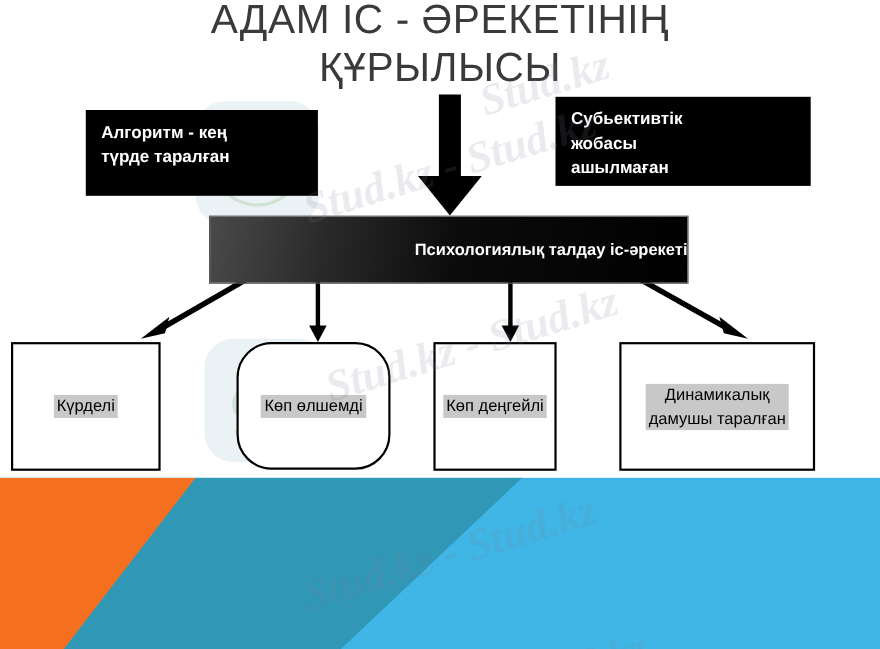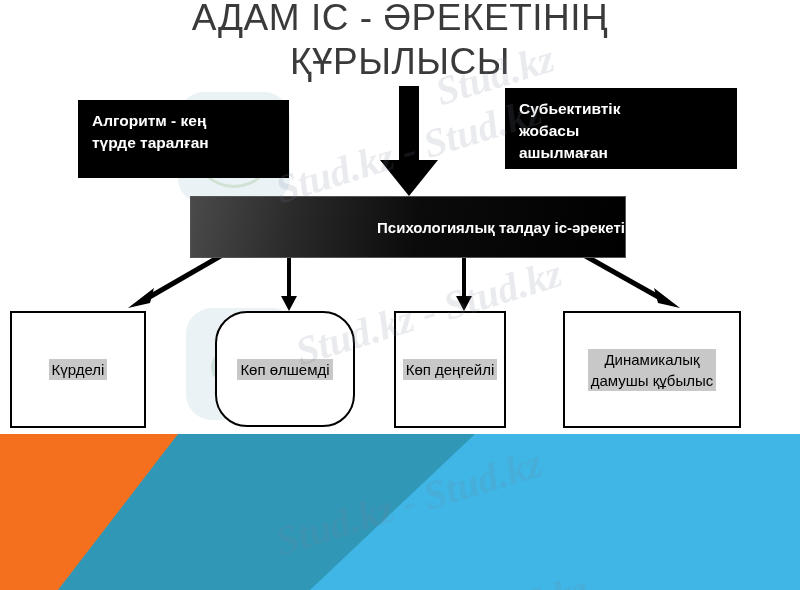--- a/index.html
+++ b/index.html
@@ -206,21 +206,21 @@
     <span class="leaf-label">Күрделі</span>
   </div>
   <div class="leaf-box" id="leaf-2">
     <span class="leaf-label">Көп өлшемді</span>
   </div>
   <div class="leaf-box" id="leaf-3">
     <span class="leaf-label">Көп деңгейлі</span>
   </div>
   <div class="leaf-box" id="leaf-4">
     <span class="leaf-label">Динамикалық
-дамушы құбылыс</span>
+дамушы таралған</span>
   </div>
 
   <div id="band">
     <svg width="800" height="156" viewBox="0 0 800 156">
       <rect x="0" y="0" width="800" height="156" fill="#3fb6e6"></rect>
       <polygon points="178,0 0,156 310,156 475,0" fill="#3197b7"></polygon>
       <polygon points="0,0 178,0 58,156 0,156" fill="#f4701e"></polygon>
     </svg>
   </div>
 

